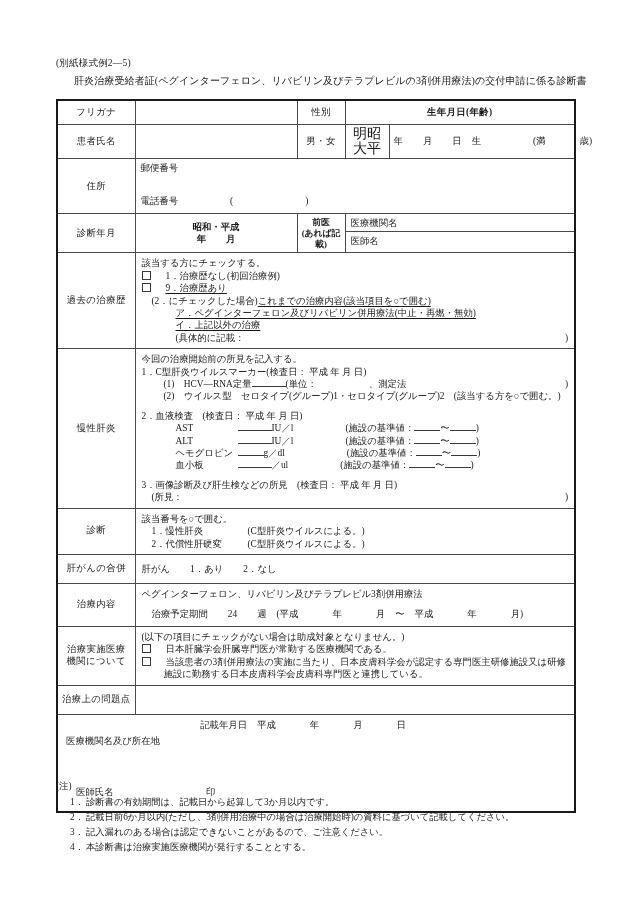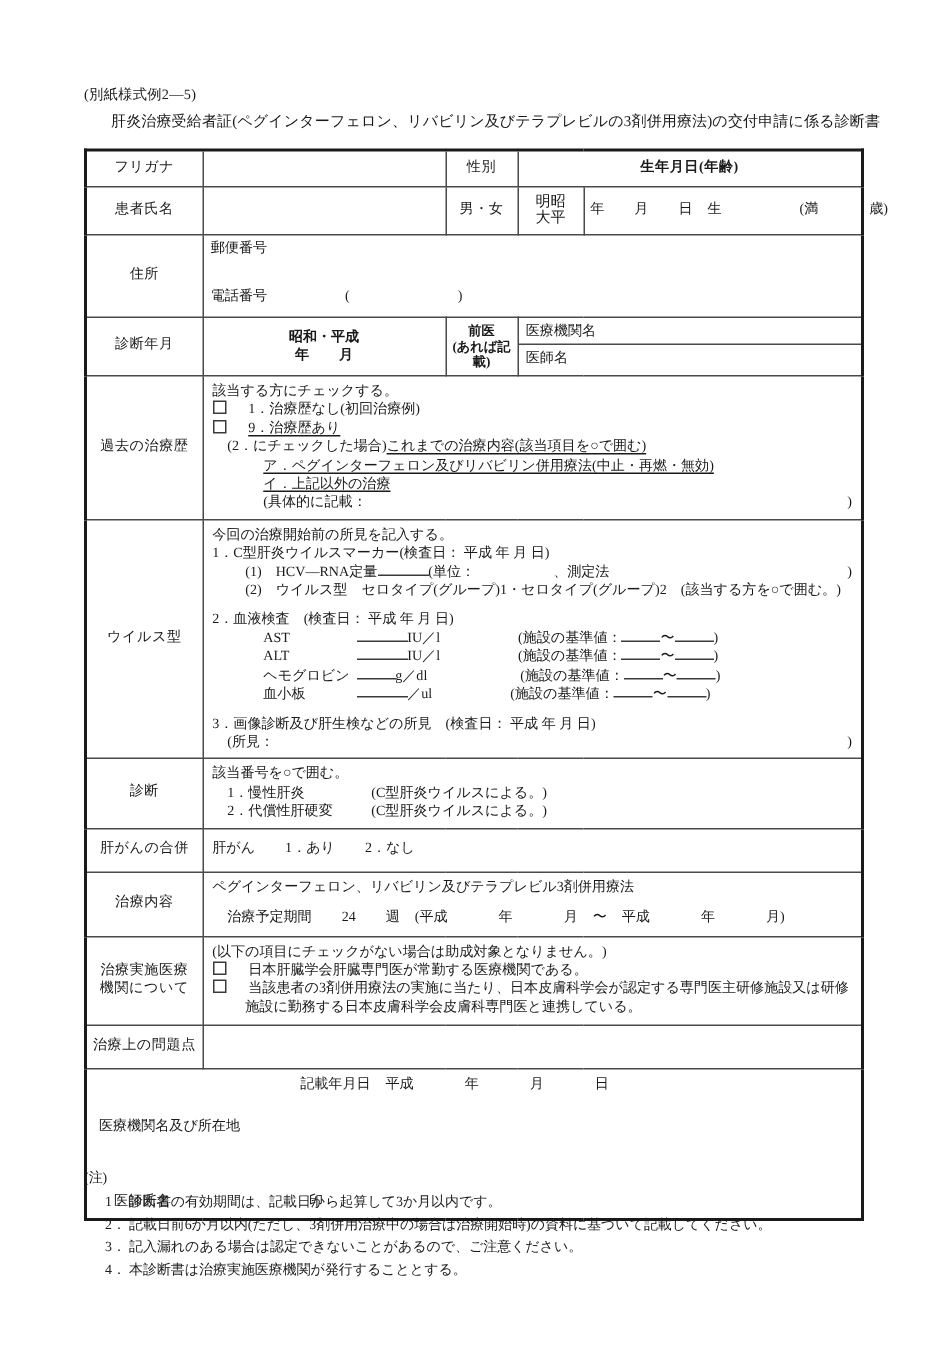--- a/index.html
+++ b/index.html
@@ -68,21 +68,21 @@
 
   
   .frame-left  { border-left: 2px solid #1a1a1a !important; }
   .frame-right { border-right: 2px solid #1a1a1a !important; }
   .frame-top   { border-top: 2px solid #1a1a1a !important; }
   .frame-bot   { border-bottom: 2px solid #1a1a1a !important; }
 
   .ctr { text-align: center; font-weight: bold; }
   .mid { vertical-align: middle !important; }
   .nowrap { white-space: nowrap; }
-  .stack { line-height: 1.05; font-size: 10px; text-align:center; }
+  .stack { line-height: 1.05; font-size: 14px; text-align:center; }
 
   .row-line { white-space: nowrap; }
   .ul { text-decoration: underline; text-underline-offset: 2px; }
   .blankline {
     display: inline-block;
     border-bottom: 1px solid #3a3a3a;
     vertical-align: baseline;
   }
   .b26 { width: 26px; }
   .b34 { width: 34px; }
@@ -207,21 +207,21 @@
           <span class="ul">イ．上記以外の治療</span>
         </div>
         <div class="row-line ind3">
           <span>(具体的に記載：</span>
           <span class="right-paren">)</span>
         </div>
       </td>
     </tr>
 
     <tr>
-      <td class="lbl frame-left" style="height:150px">ウイルス型</td>
+      <td class="lbl frame-left" style="height:150px">慢性肝炎</td>
       <td class="body frame-right" colspan="4" style="padding:4px 6px">
         <div>今回の治療開始前の所見を記入する。</div>
         <div class="row-line">1．C型肝炎ウイルスマーカー(検査日： 平成    年    月    日)</div>
         <div class="row-line ind2">
           <span>(1)　HCV—RNA定量</span><span class="blankline b34"></span><span>(単位：</span><span class="gap-xl"></span><span>、測定法</span>
           <span class="right-paren">)</span>
         </div>
         <div class="row-line ind2">
           <span>(2)　ウイルス型　セロタイプ(グループ)1・セロタイプ(グループ)2　(該当する方を○で囲む。)</span>
         </div>
@@ -303,21 +303,21 @@
     <tr>
       <td class="lbl frame-left" style="height:22px">治療上の問題点</td>
       <td class="blank frame-right" colspan="4"></td>
     </tr>
 
     <tr>
       <td class="frame-left frame-right frame-bot" colspan="5" style="padding:4px 8px; height:88px">
         <div class="row-line" style="text-align:center; padding-right:26px">
           <span>記載年月日</span><span class="gap-s"></span><span>平成</span><span class="gap-l"></span><span>年</span><span class="gap-l"></span><span>月</span><span class="gap-l"></span><span>日</span>
         </div>
-        <div style="margin-top:16px">医療機関名及び所在地</div>
+        <div style="margin-top:4px">医療機関名及び所在地</div>
         <div style="height:38px"></div>
         <div class="row-line ind1">
           <span style="display:inline-block;width:130px">医師氏名</span><span>印</span>
         </div>
       </td>
     </tr>
   </tbody>
     </table>
 
   <div class="notes">

